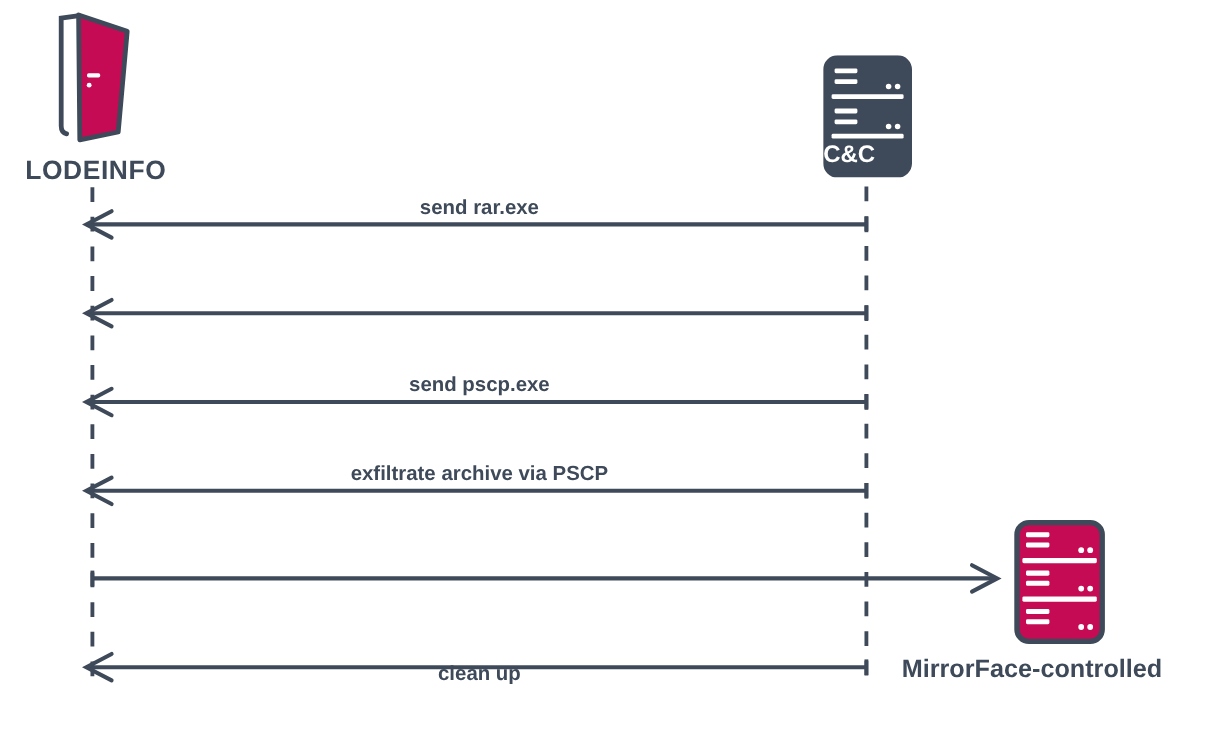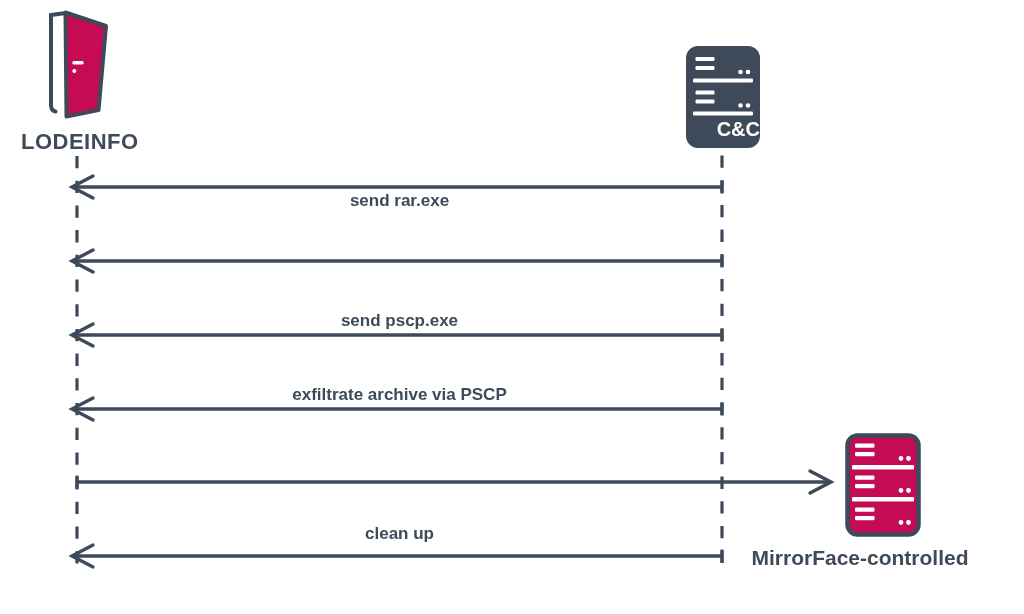--- a/index.html
+++ b/index.html
@@ -18,21 +18,21 @@
     color:#3e4a59;
     white-space:nowrap;
   }
   .lodeinfo-label{left:21px;top:129px;font-size:22px;letter-spacing:.5px;}
   .mirrorface-label{
     left:740px;top:547px;width:240px;
     font-size:21px;line-height:22px;text-align:center;white-space:normal;
   }
   .cnc-label{
     left:686px;top:117px;width:74px;
-    font-size:20px;line-height:24px;text-align:right;
+    font-size:20px;line-height:24px;text-align:left;
     font-weight:bold;color:#ffffff;
   }
   .msg-label{
     left:77px;width:645px;height:22px;
     text-align:center;
     font-size:17px;font-weight:bold;line-height:22px;
     color:#3e4a59;white-space:nowrap;
   }
   .stroke{stroke:#3e4a59;fill:none;}
 </style>
@@ -109,18 +109,18 @@
     <rect x="10" y="74.5" width="19.5" height="4.2" rx="1.2" fill="#ffffff"></rect>
     <rect x="10" y="83" width="19.5" height="4.2" rx="1.2" fill="#ffffff"></rect>
     <circle cx="56" cy="89.5" r="2.4" fill="#ffffff"></circle>
     <circle cx="63.5" cy="89.5" r="2.4" fill="#ffffff"></circle>
   </svg>
   <div class="abs actor-label mirrorface-label">
     <div>MirrorFace-controlled</div>
     <div>emails</div>
   </div>
 
-  <div class="abs msg-label" style="top:162px;margin-top:28px;">send rar.exe</div>
+  <div class="abs msg-label" style="top:162px;">send rar.exe</div>
   <div class="abs msg-label" style="top:310px;">send pscp.exe</div>
   <div class="abs msg-label" style="top:384px;">exfiltrate archive via PSCP</div>
-  <div class="abs msg-label" style="top:523px;">clean up</div>
+  <div class="abs msg-label" style="top:551px;">clean up</div>
 
 </div>
 
 </body></html>

